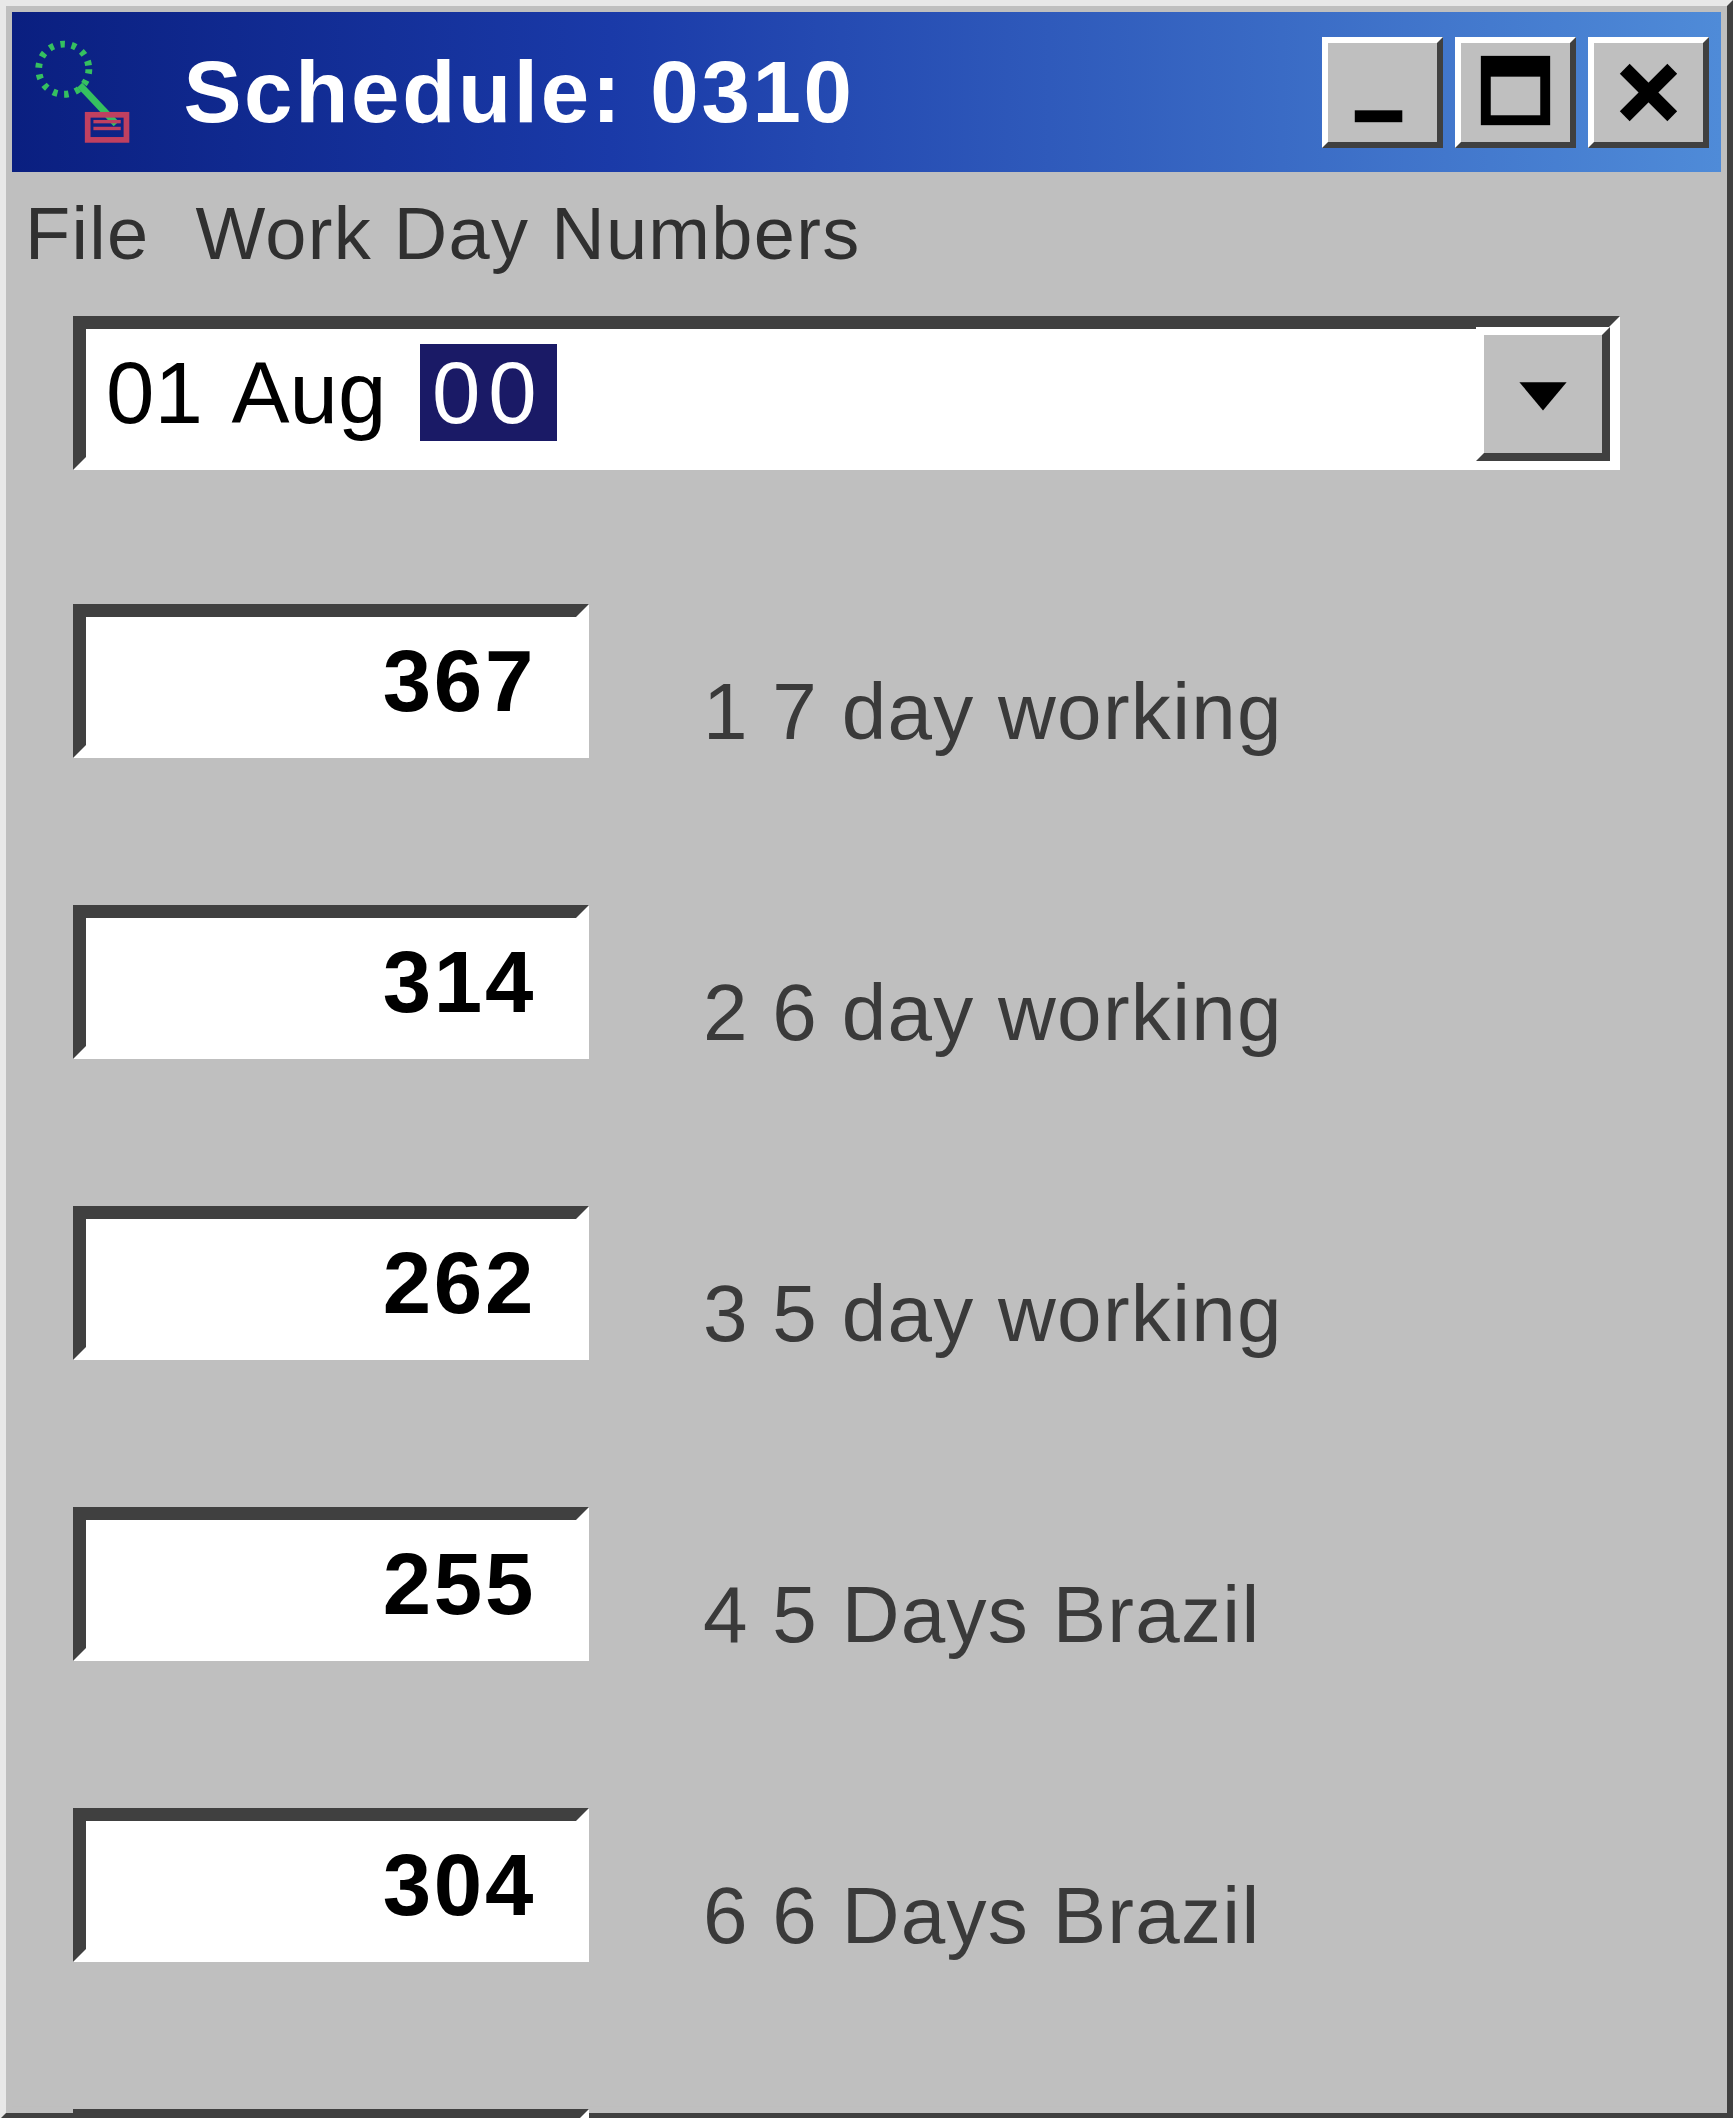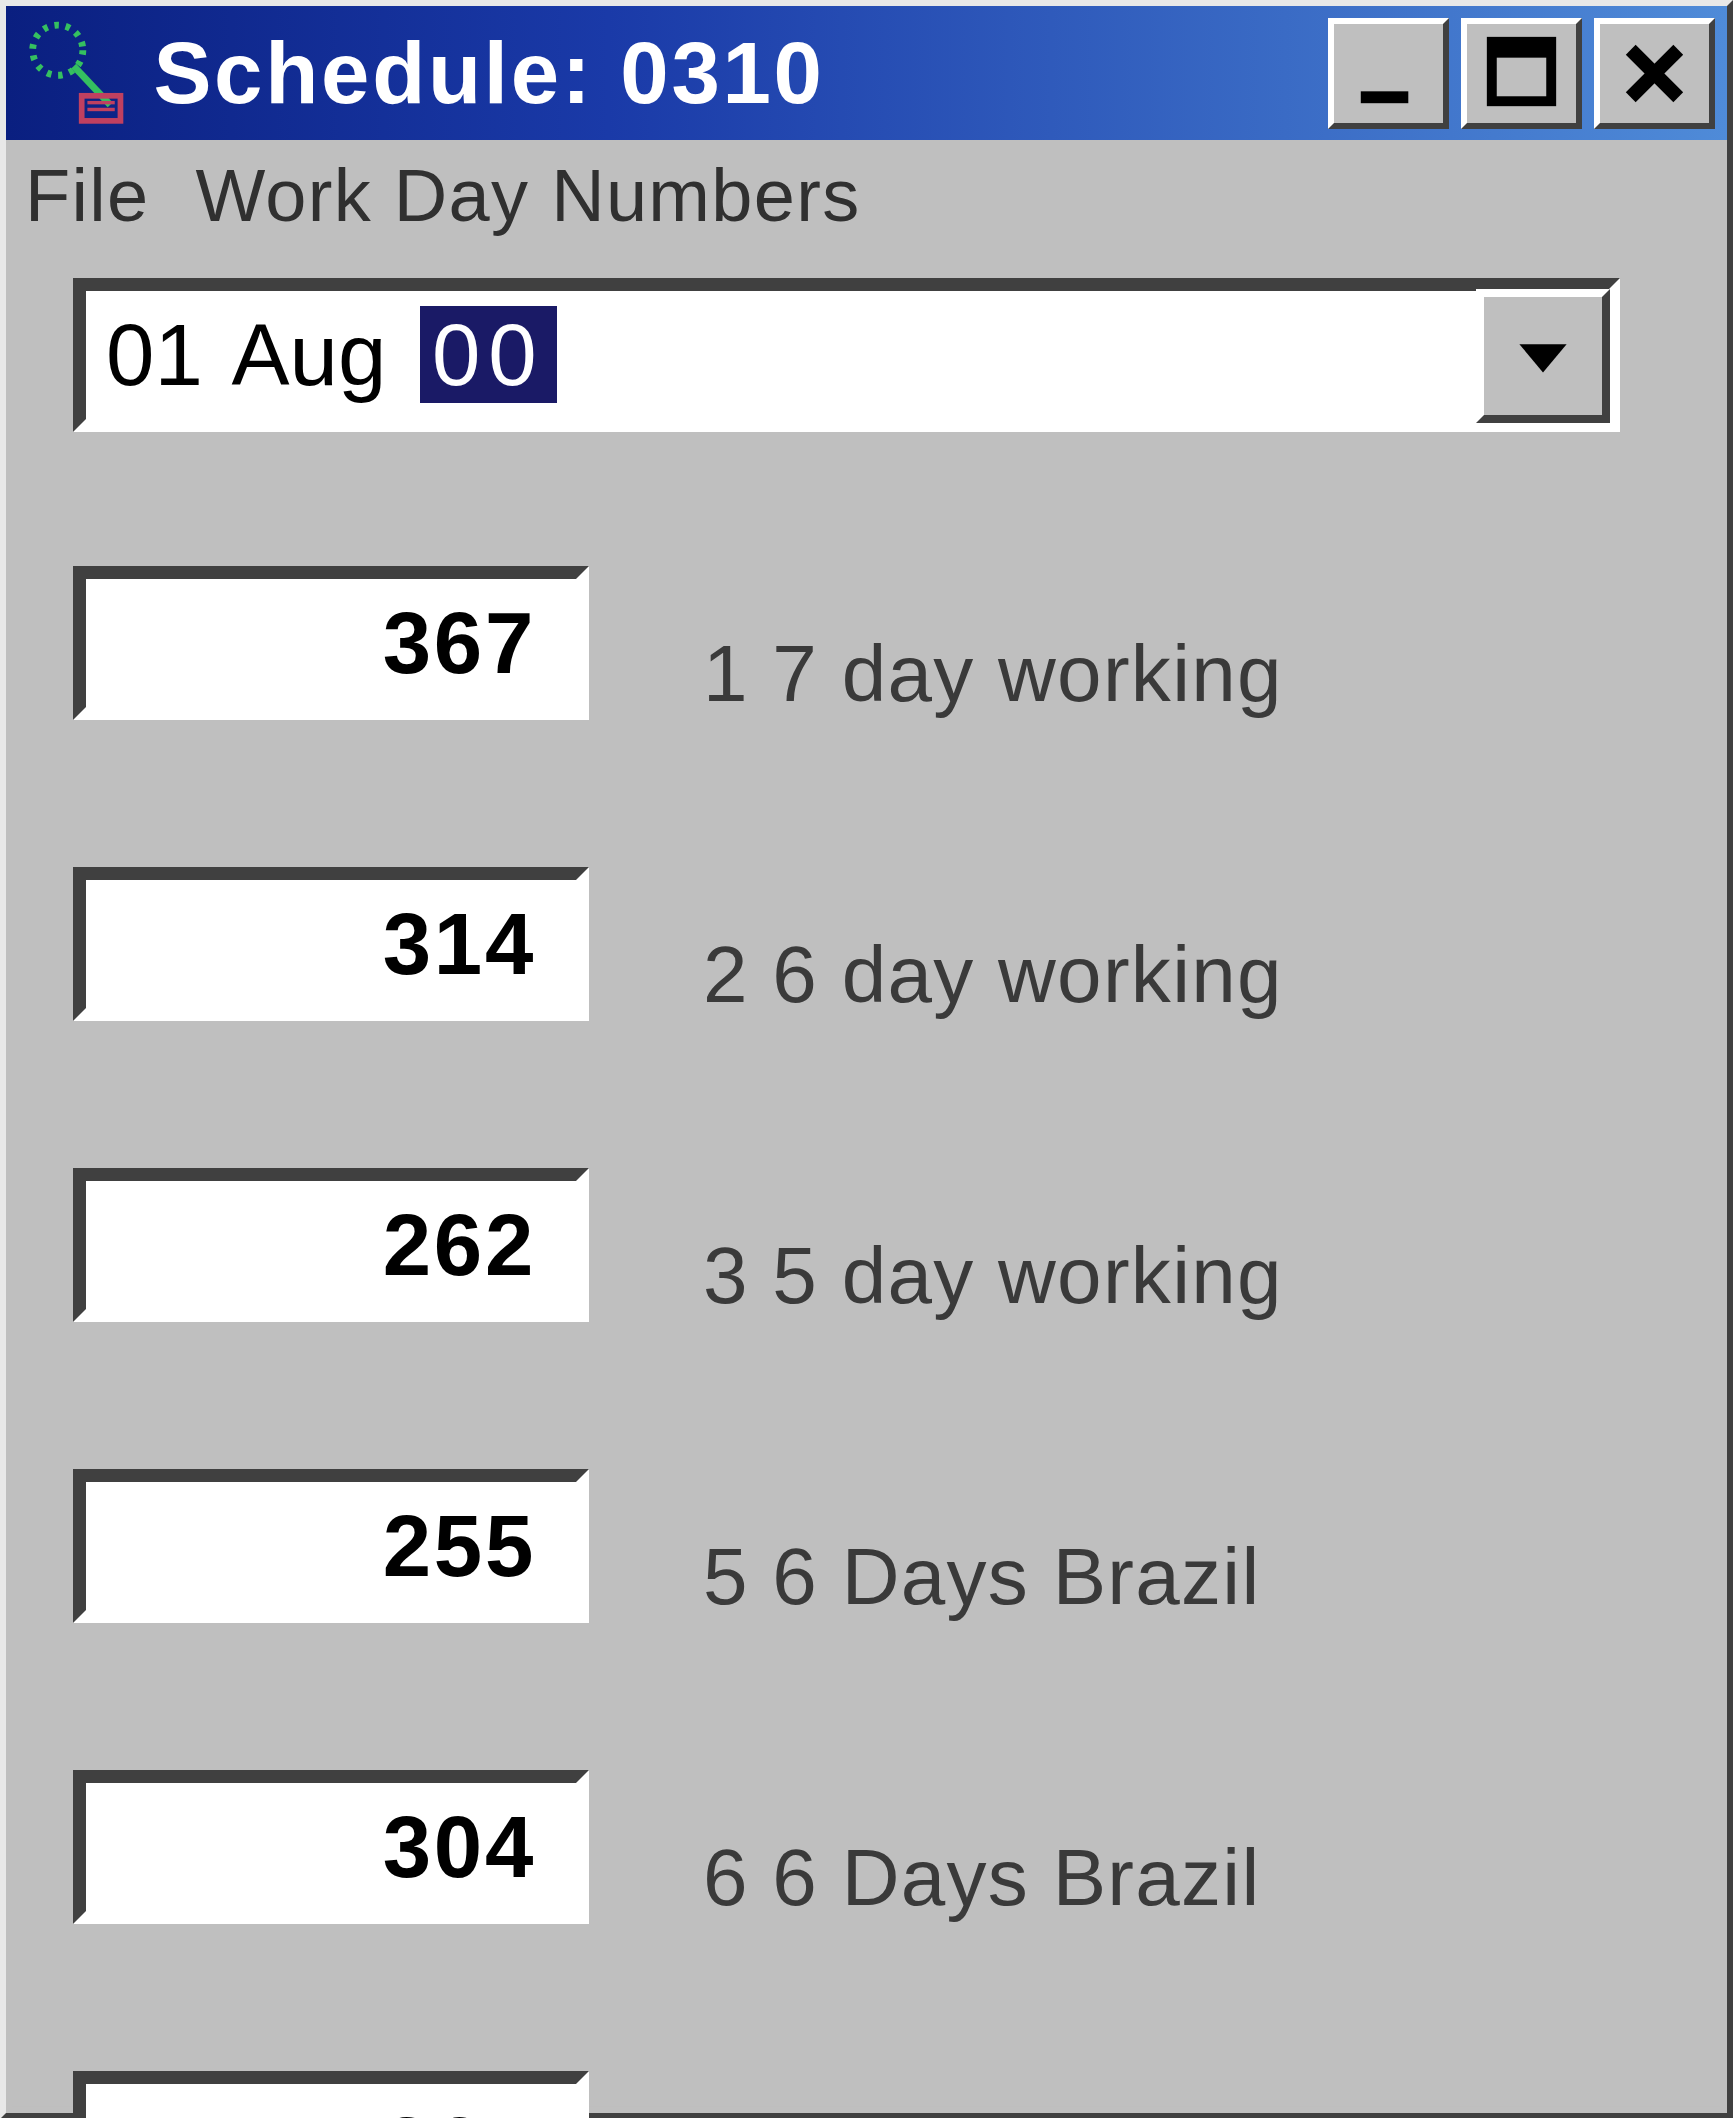--- a/index.html
+++ b/index.html
@@ -24,25 +24,26 @@
     border-left:   6.7px solid #e8e8e8;
     border-top:    6.7px solid #e8e8e8;
     border-right:  6.7px solid #404040;
     border-bottom: 6.7px solid #404040;
     box-shadow: inset 0 0 0 6.7px #bfbfbf;
   }
 
   
   .titlebar {
     position: relative;
-    margin: 0;
-    height: 134px;
+    margin: 6px;
+    height: 160px;
     background: linear-gradient(to right, #0a1f80 0%, #1a3aa8 35%, #4f8bd8 100%);
     display: flex;
     align-items: center;
+    gap: 24px;
   }
   .titlebar .appicon {
     width: 114px; height: 114px;
     margin-left: 13.4px;
     position: relative;
   }
   .titlebar-title {
     color: #ffffff;
     font-weight: bold;
     font-size: 87px;
@@ -219,21 +220,21 @@
       <div class="row">
         <div class="val-box">314</div>
         <div class="row-label">2 6 day working</div>
       </div>
       <div class="row">
         <div class="val-box">262</div>
         <div class="row-label">3 5 day working</div>
       </div>
       <div class="row">
         <div class="val-box">255</div>
-        <div class="row-label">5 6 Days Brazil</div>
+        <div class="row-label">4 5 Days Brazil</div>
       </div>
       <div class="row">
         <div class="val-box">304</div>
         <div class="row-label">6 6 Days Brazil</div>
       </div>
       <div class="row">
         <div class="val-box">367</div>
 
       </div>
     </div>

